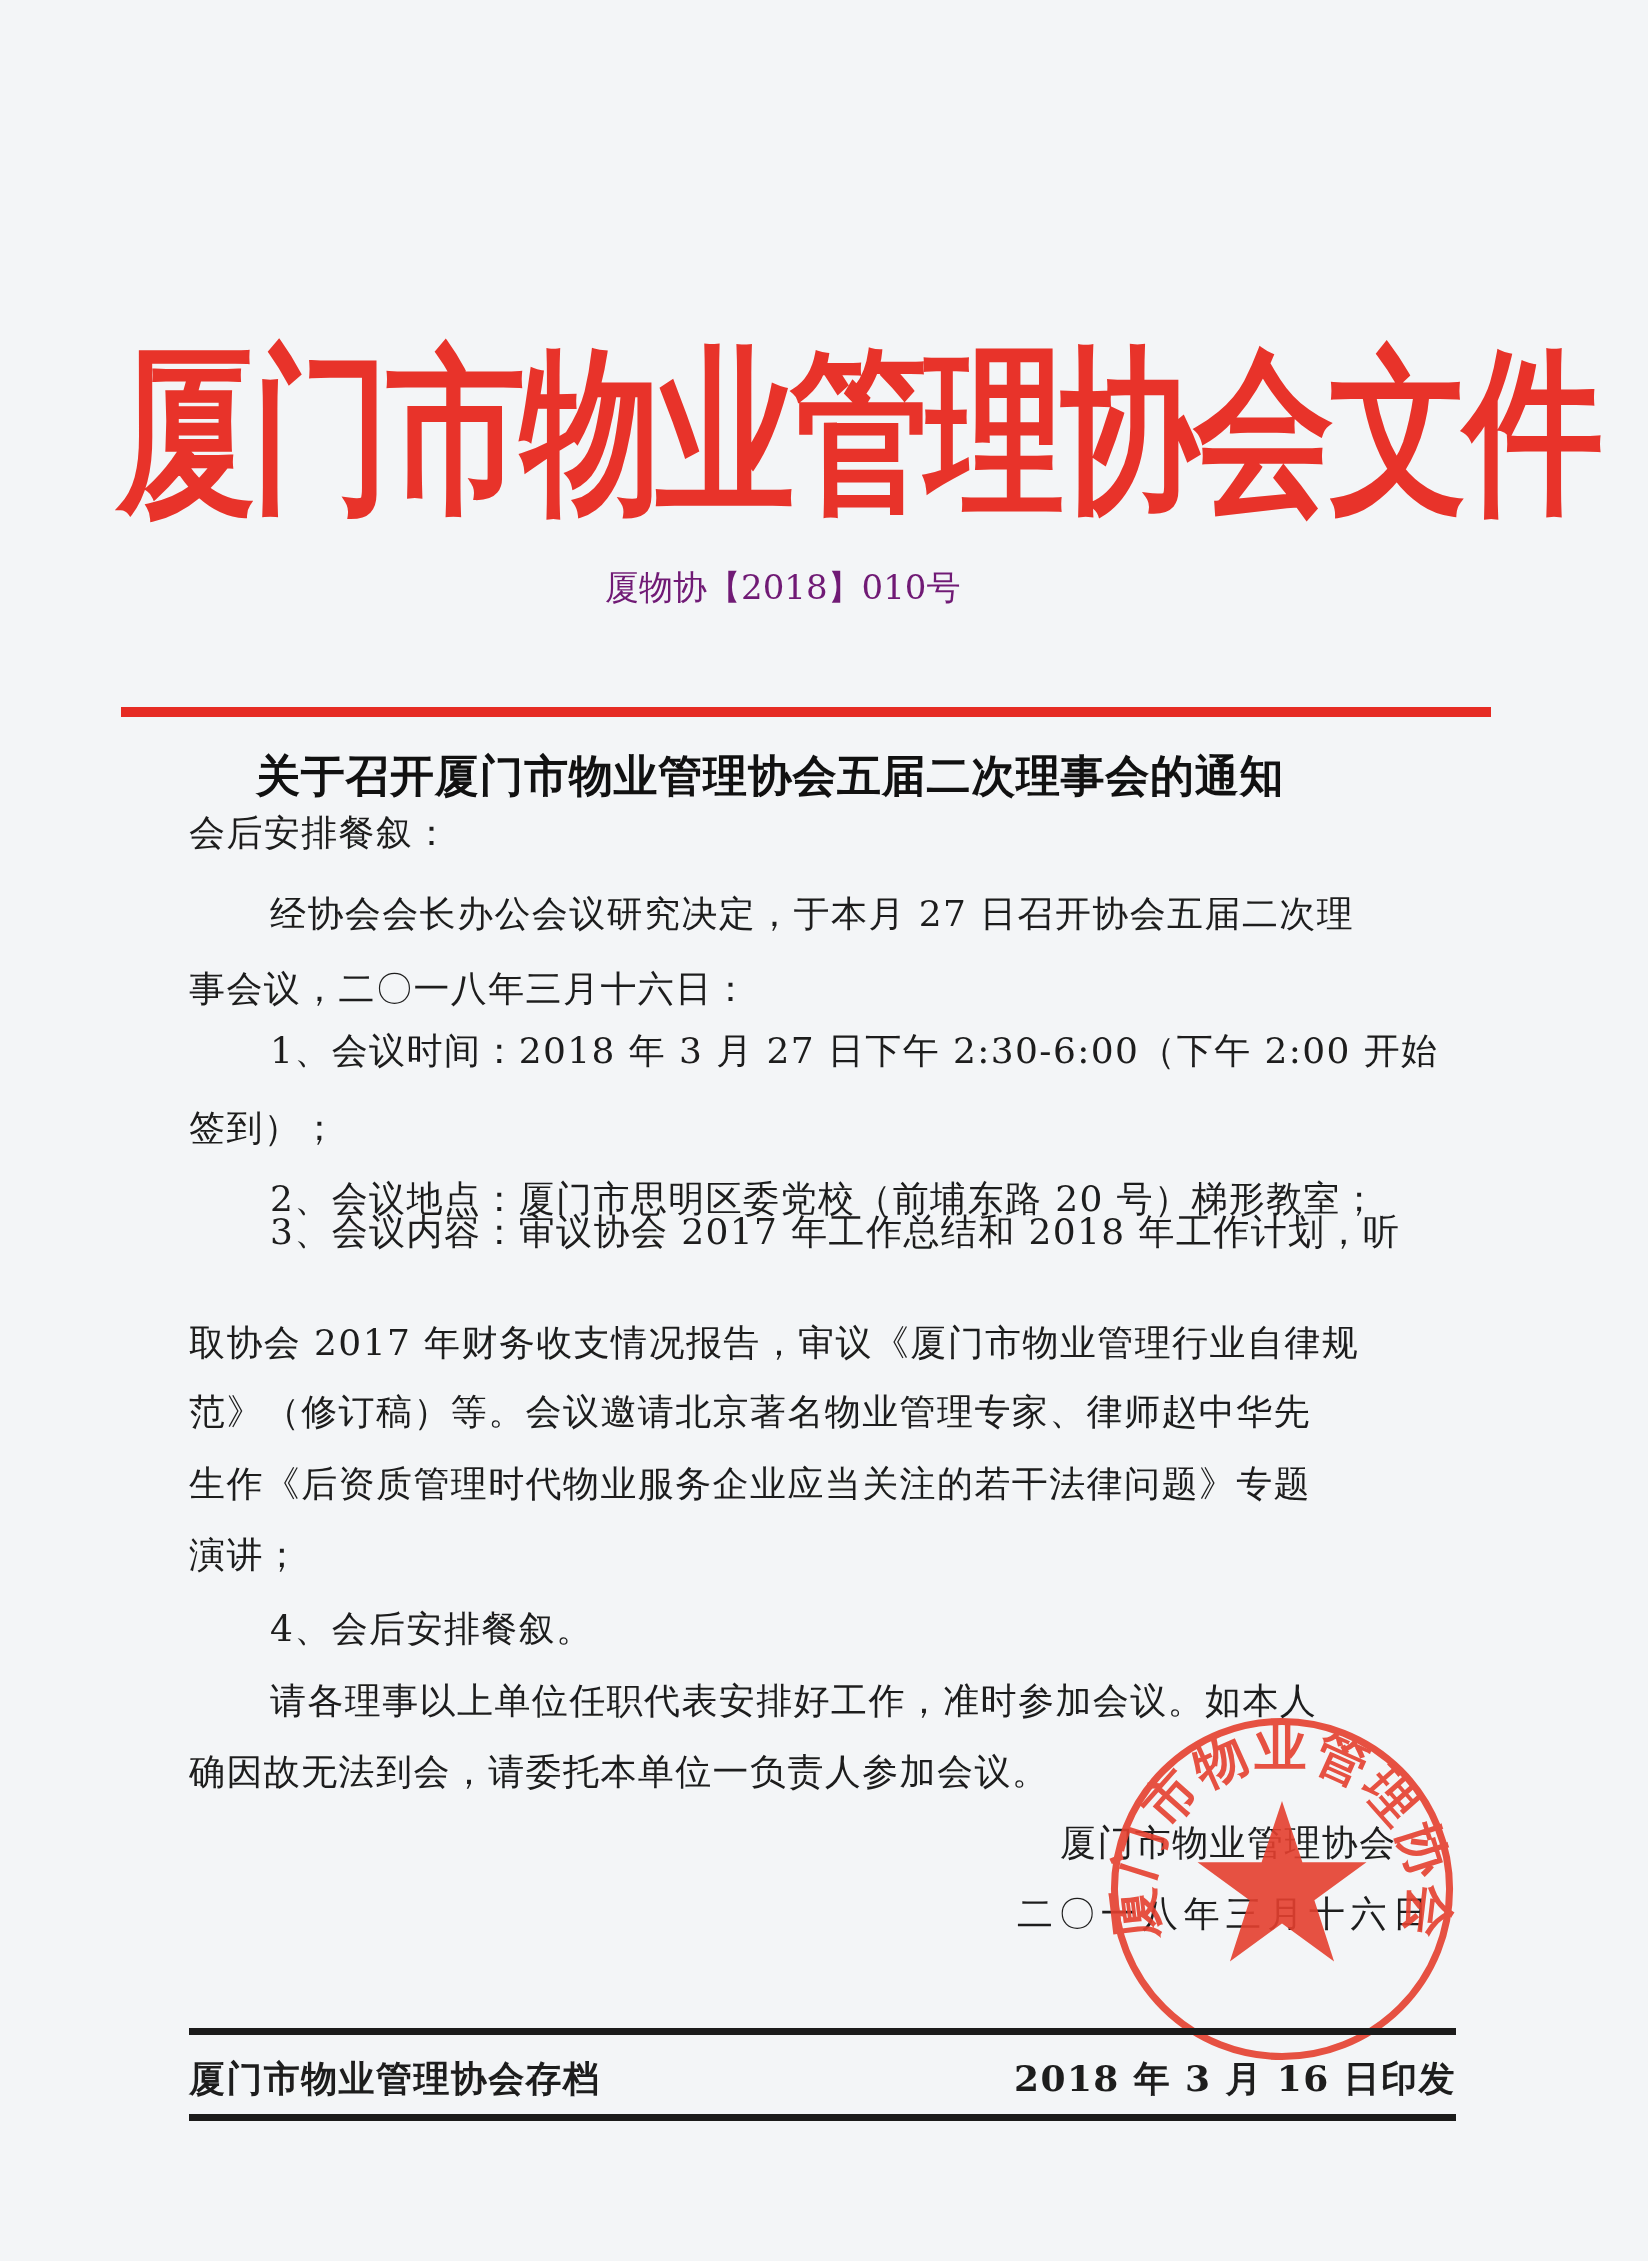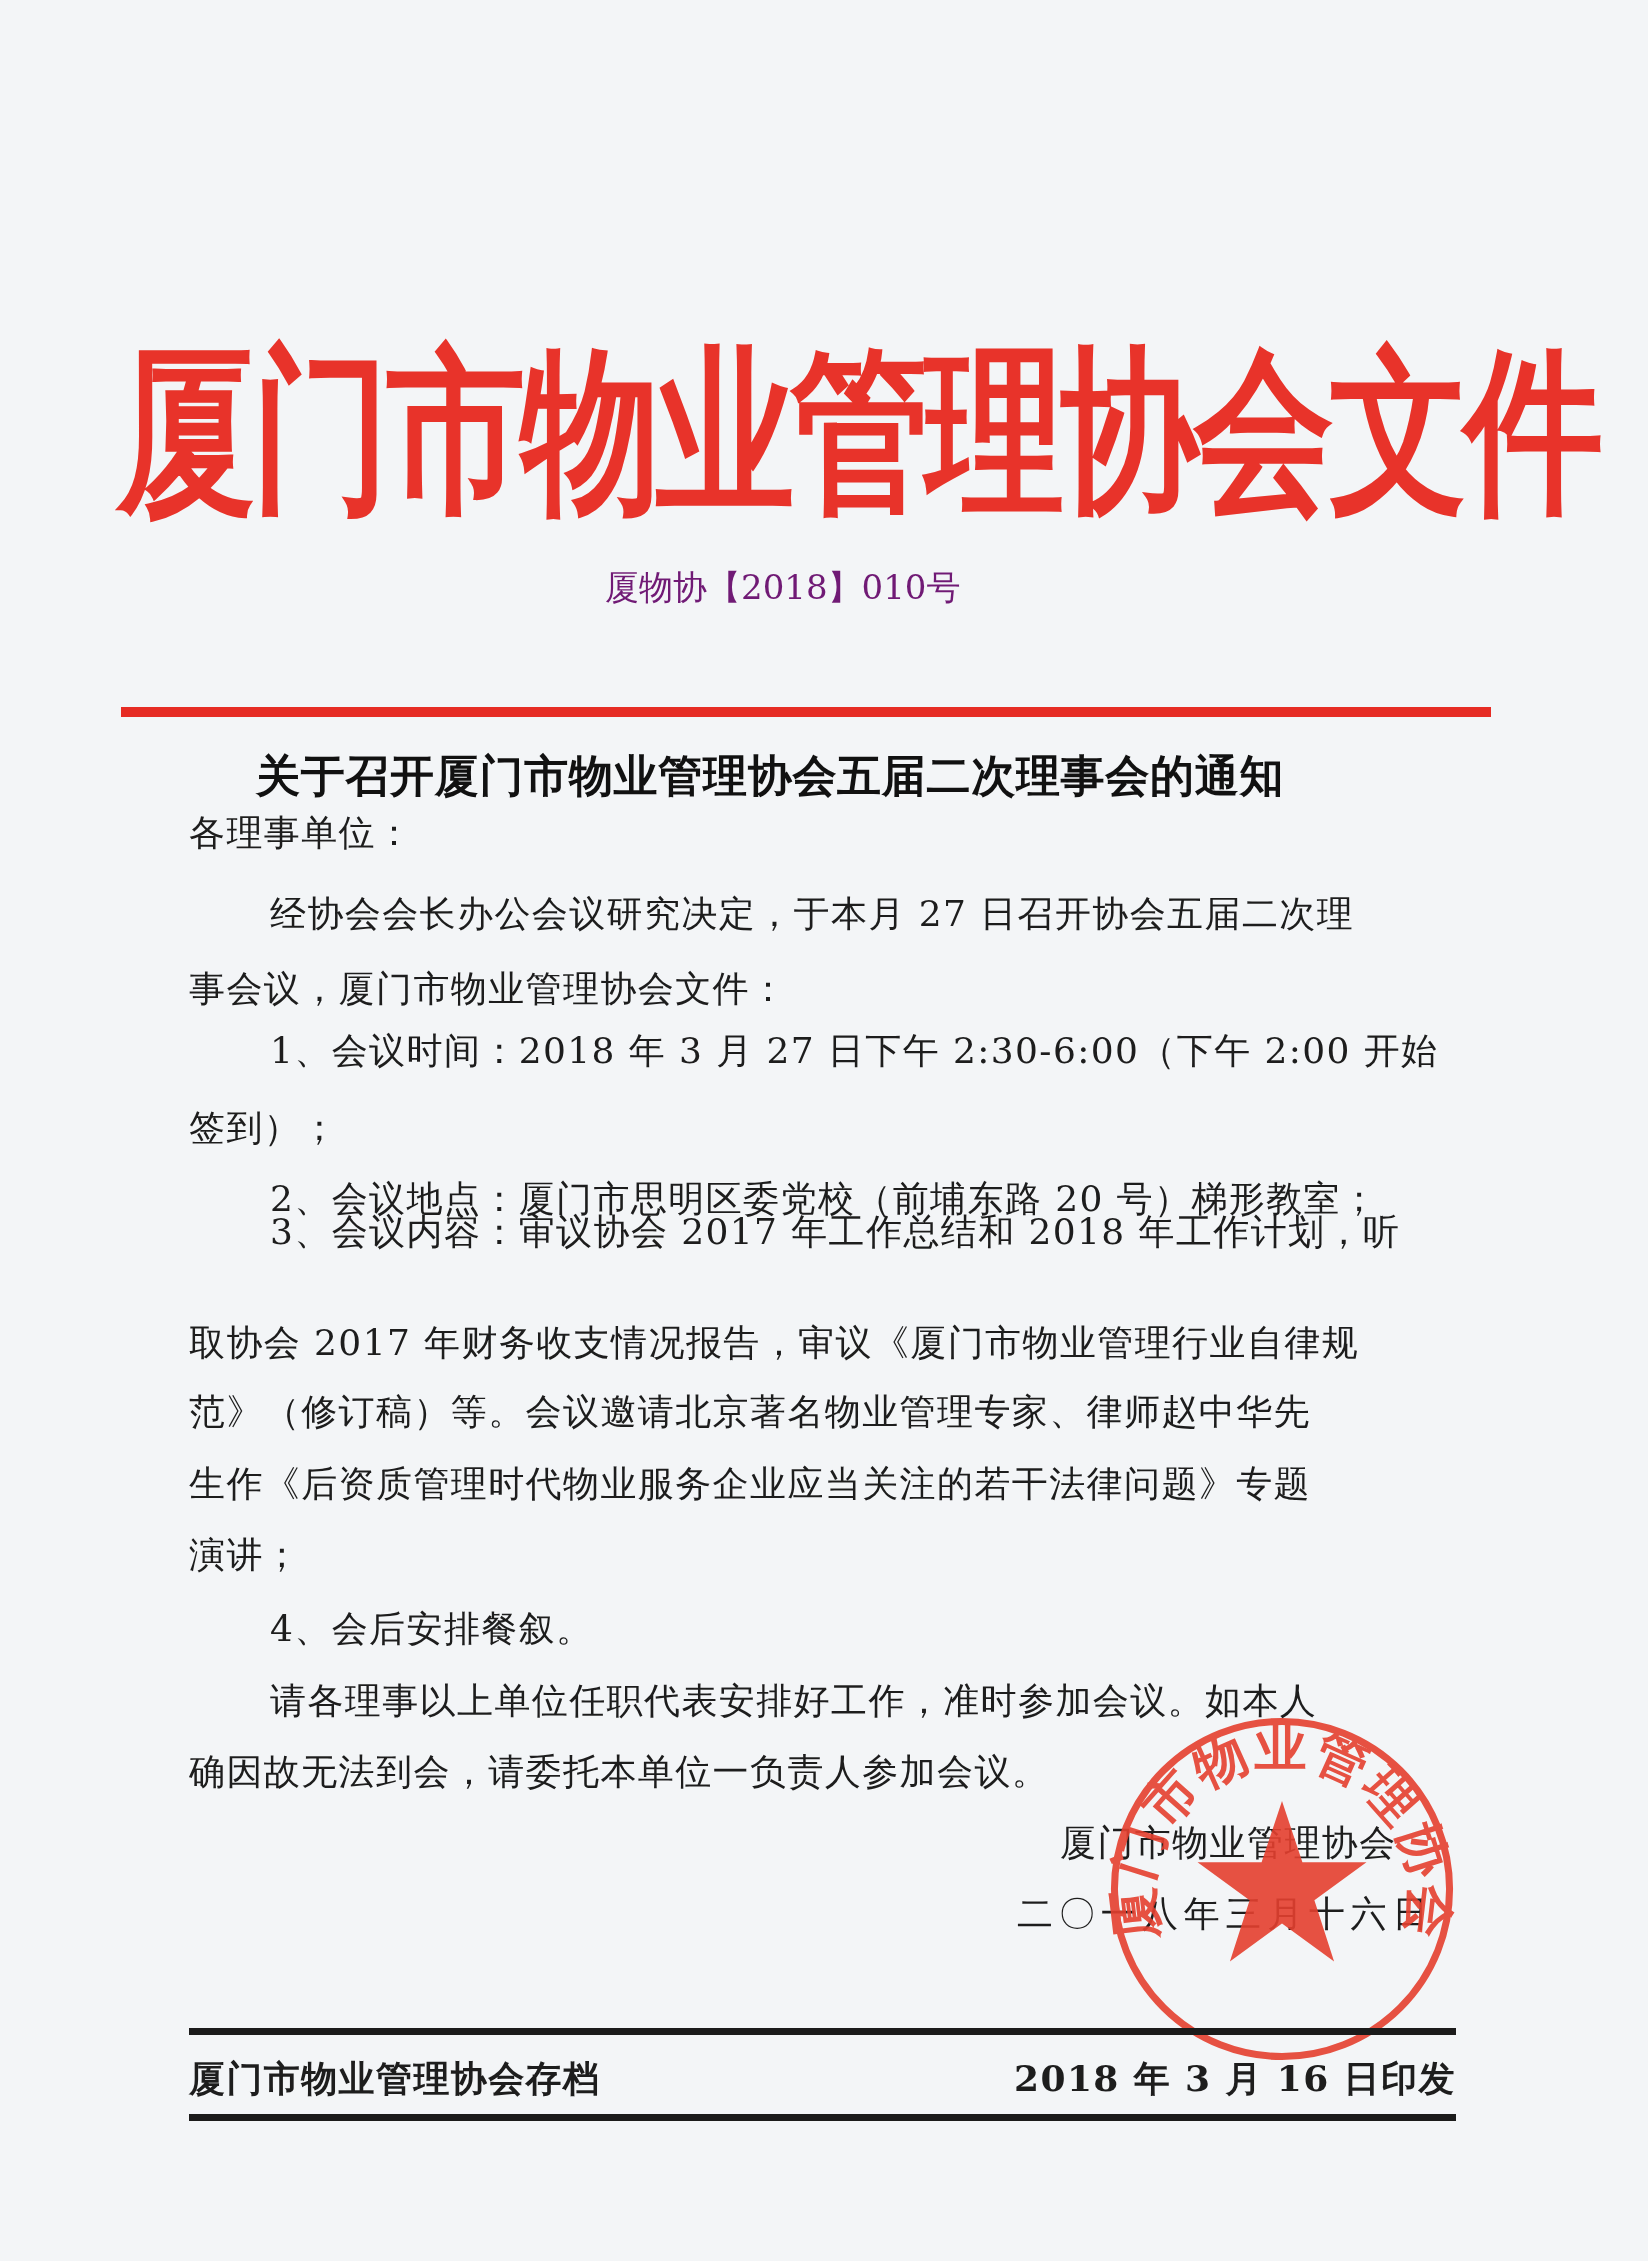--- a/index.html
+++ b/index.html
@@ -67,24 +67,24 @@
 <div class="page">
 
   <div class="red-title">厦门市物业管理协会文件</div>
 
   <div class="doc-number">厦物协【2018】010号</div>
 
   <div class="red-rule"></div>
 
   <div class="subtitle">关于召开厦门市物业管理协会五届二次理事会的通知</div>
 
-  <div class="body-line" style="top:808px;">各理事单位：</div>
+  <div class="body-line" style="top:808px;">会后安排餐叙：</div>
 
   <div class="body-line indent" style="top:889px;">经协会会长办公会议研究决定，于本月 27 日召开协会五届二次理</div>
-  <div class="body-line" style="top:964px;">事会议，厦门市物业管理协会文件：</div>
+  <div class="body-line" style="top:964px;">事会议，二〇一八年三月十六日：</div>
   <div class="body-line indent" style="top:978px;margin-top:48px;">1、会议时间：2018 年 3 月 27 日下午 2:30-6:00（下午 2:00 开始</div>
   <div class="body-line" style="top:1103px;">签到）；</div>
   <div class="body-line indent" style="top:1174px;">2、会议地点：厦门市思明区委党校（前埔东路 20 号）梯形教室；</div>
   <div class="body-line indent" style="top:1207px;">3、会议内容：审议协会 2017 年工作总结和 2018 年工作计划，听</div>
   <div class="body-line" style="top:1318px;">取协会 2017 年财务收支情况报告，审议《厦门市物业管理行业自律规</div>
   <div class="body-line" style="top:1459px;">生作《后资质管理时代物业服务企业应当关注的若干法律问题》专题</div>
   <div class="body-line" style="top:1387px;">范》（修订稿）等。会议邀请北京著名物业管理专家、律师赵中华先</div>
   <div class="body-line" style="top:1530px;">演讲；</div>
   <div class="body-line indent" style="top:1604px;">4、会后安排餐叙。</div>
   <div class="body-line indent" style="top:1676px;">请各理事以上单位任职代表安排好工作，准时参加会议。如本人</div>

